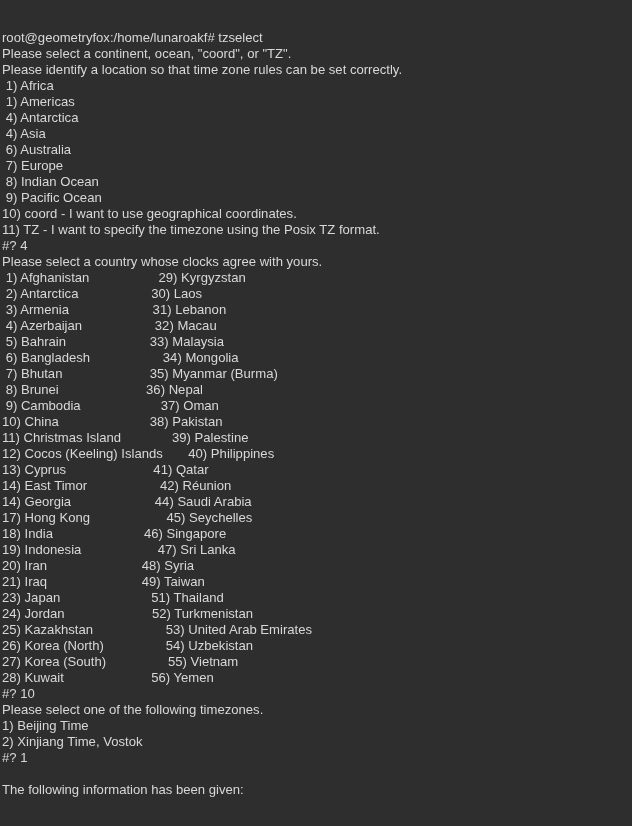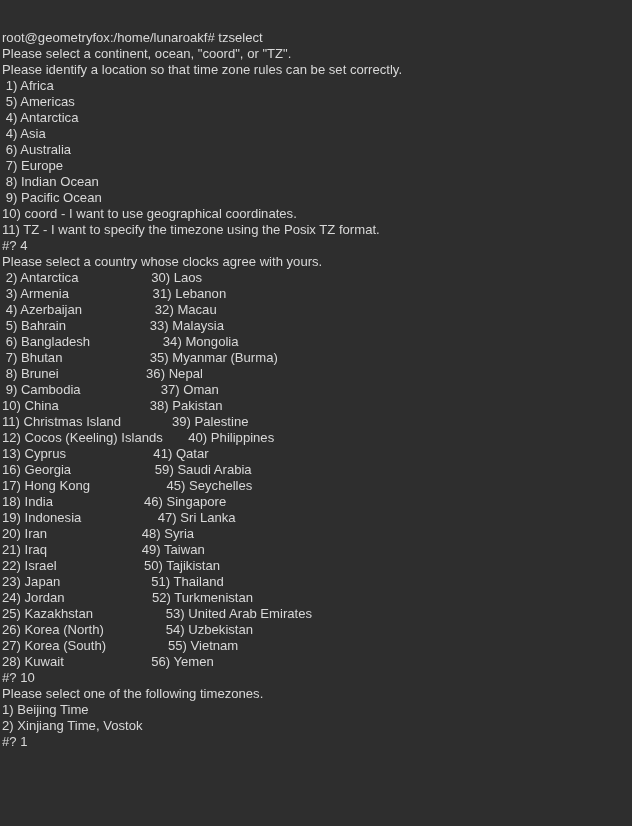--- a/index.html
+++ b/index.html
@@ -34,66 +34,68 @@
 <body>
 
 <div id="terminal">
 
   <div class="line">root@geometryfox:/home/lunaroakf# tzselect</div>
   <div class="line">Please select a continent, ocean, "coord", or "TZ".</div>
   <div class="line">Please identify a location so that time zone rules can be set correctly.</div>
 
   <div>
     <div class="line"> 1) Africa</div>
-    <div class="line"> 5) Americas</div>
+    <div class="line"> 1) Americas</div>
     <div class="line"> 4) Antarctica</div>
     <div class="line"> 4) Asia</div>
     <div class="line"> 6) Australia</div>
     <div class="line"> 7) Europe</div>
     <div class="line"> 8) Indian Ocean</div>
     <div class="line"> 9) Pacific Ocean</div>
     <div class="line">10) coord - I want to use geographical coordinates.</div>
     <div class="line">11) TZ - I want to specify the timezone using the Posix TZ format.</div>
   </div>
 
   <div class="line">#? 4</div>
   <div class="line">Please select a country whose clocks agree with yours.</div>
 
   <div>
+    <div class="line"> 1) Afghanistan                   29) Kyrgyzstan</div>
     <div class="line"> 2) Antarctica                    30) Laos</div>
     <div class="line"> 3) Armenia                       31) Lebanon</div>
     <div class="line"> 4) Azerbaijan                    32) Macau</div>
     <div class="line"> 5) Bahrain                       33) Malaysia</div>
     <div class="line"> 6) Bangladesh                    34) Mongolia</div>
     <div class="line"> 7) Bhutan                        35) Myanmar (Burma)</div>
     <div class="line"> 8) Brunei                        36) Nepal</div>
     <div class="line"> 9) Cambodia                      37) Oman</div>
     <div class="line">10) China                         38) Pakistan</div>
     <div class="line">11) Christmas Island              39) Palestine</div>
     <div class="line">12) Cocos (Keeling) Islands       40) Philippines</div>
     <div class="line">13) Cyprus                        41) Qatar</div>
-    <div class="line">16) Georgia                       59) Saudi Arabia</div>
+    <div class="line">14) East Timor                    42) Réunion</div>
+    <div class="line">14) Georgia                       44) Saudi Arabia</div>
     <div class="line">17) Hong Kong                     45) Seychelles</div>
     <div class="line">18) India                         46) Singapore</div>
     <div class="line">19) Indonesia                     47) Sri Lanka</div>
     <div class="line">20) Iran                          48) Syria</div>
     <div class="line">21) Iraq                          49) Taiwan</div>
-    <div class="line">22) Israel                        50) Tajikistan</div>
     <div class="line">23) Japan                         51) Thailand</div>
     <div class="line">24) Jordan                        52) Turkmenistan</div>
     <div class="line">25) Kazakhstan                    53) United Arab Emirates</div>
     <div class="line">26) Korea (North)                 54) Uzbekistan</div>
     <div class="line">27) Korea (South)                 55) Vietnam</div>
     <div class="line">28) Kuwait                        56) Yemen</div>
   </div>
 
   <div class="line">#? 10</div>
   <div class="line">Please select one of the following timezones.</div>
 
   <div>
     <div class="line">1) Beijing Time</div>
     <div class="line">2) Xinjiang Time, Vostok</div>
   </div>
 
   <div class="line">#? 1</div>
   <div class="blank"></div>
+  <div class="line">The following information has been given:</div>
 
 </div>
 
 </body></html>

